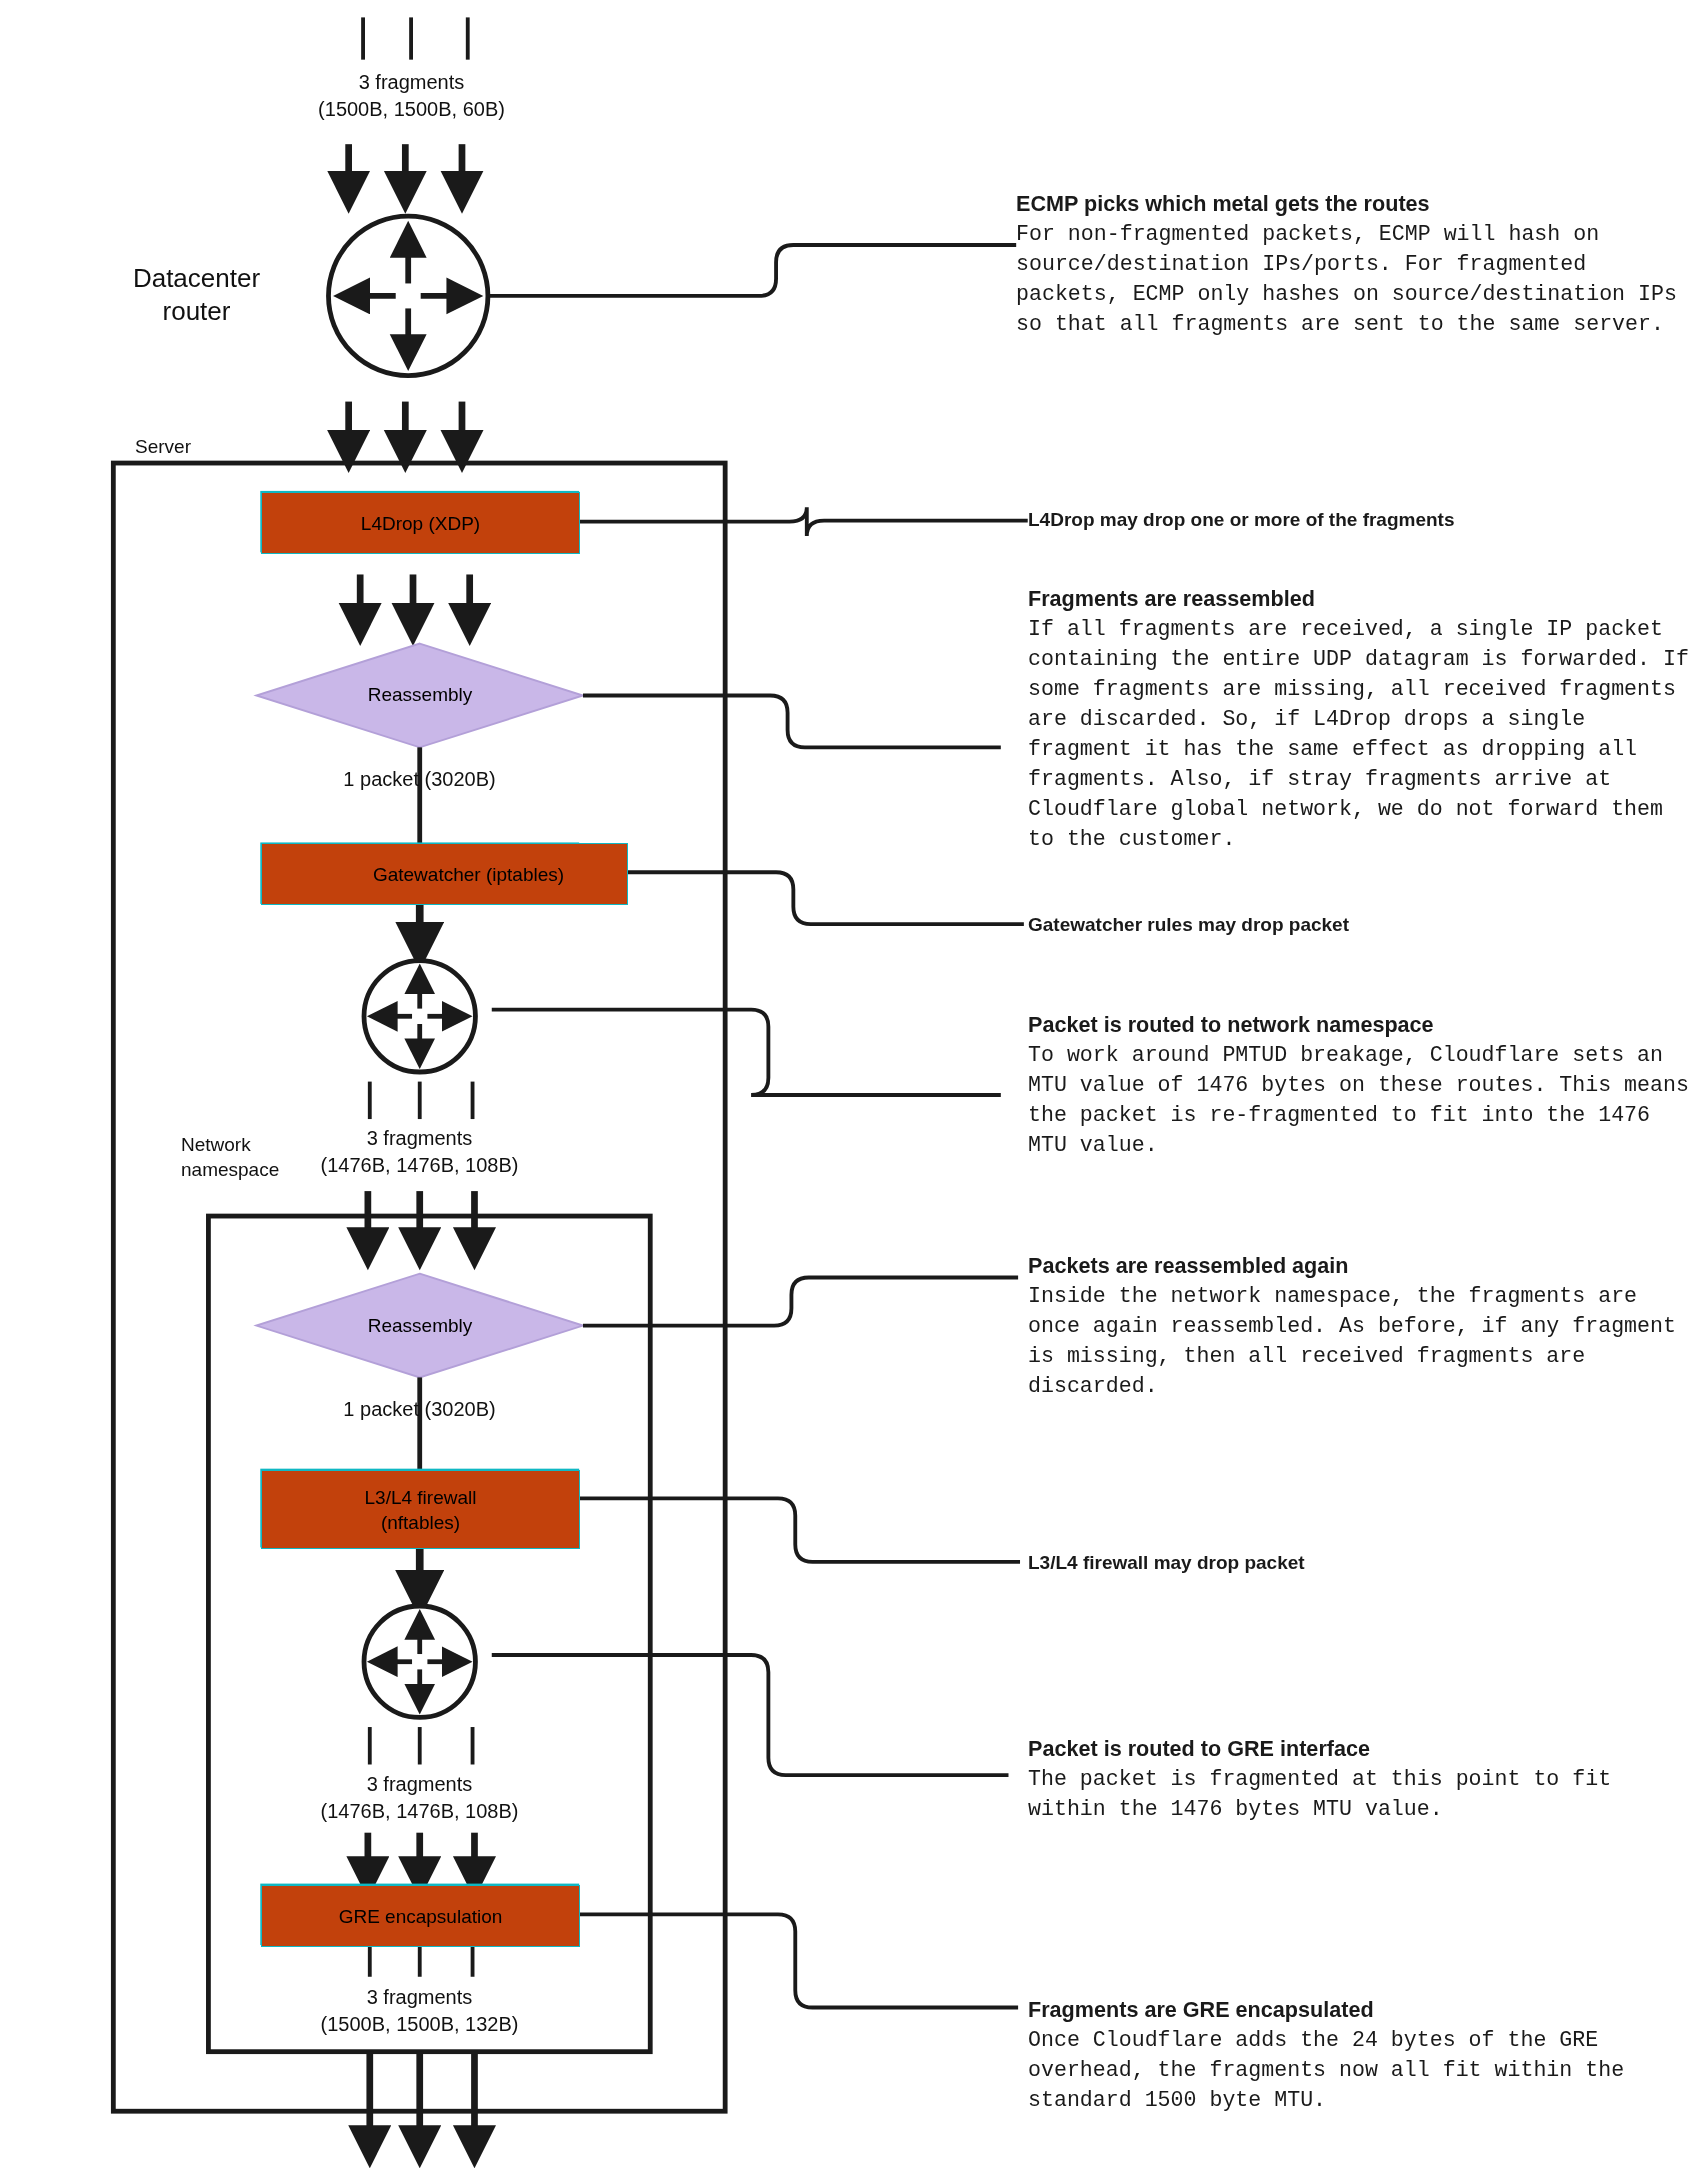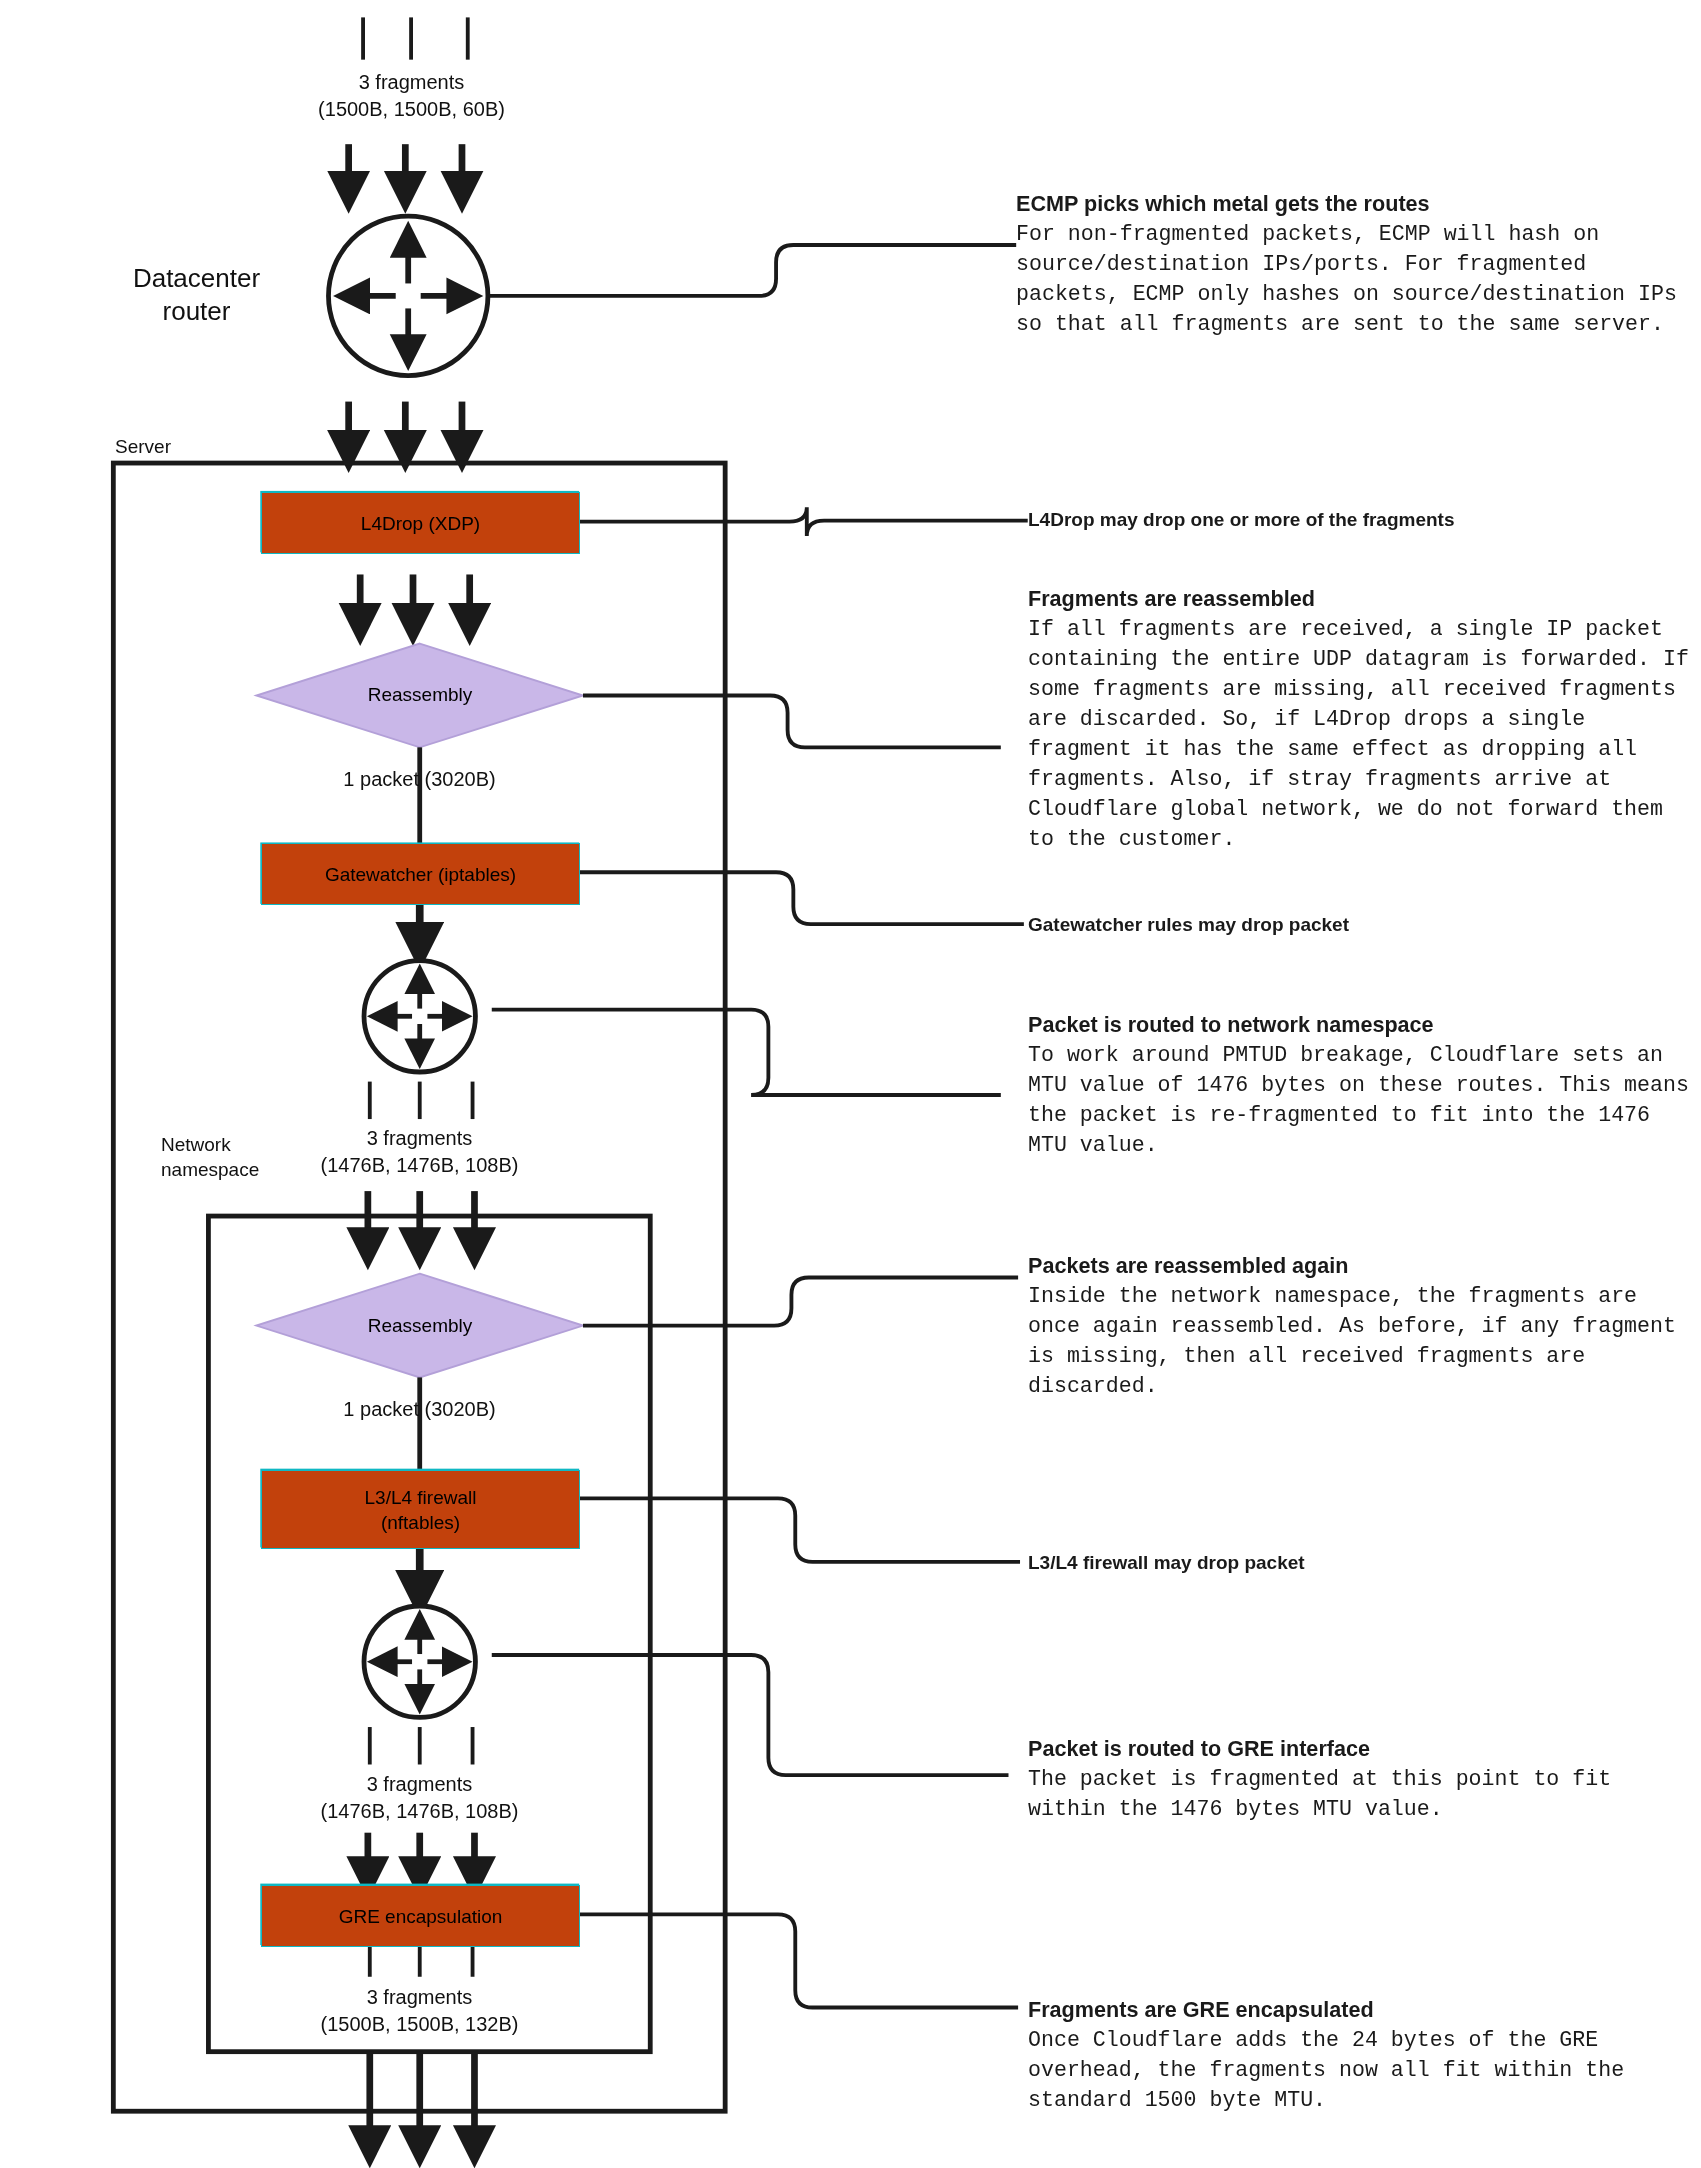--- a/index.html
+++ b/index.html
@@ -63,20 +63,21 @@
     text-align: center;
     white-space: pre-line;
   }
   .container-label {
     position: absolute;
     font-size: 19px;
     line-height: 25px;
     color: #111111;
     text-align: left;
     white-space: pre-line;
+    margin-left: 20px;
   }
   .anno {
     position: absolute;
     font-size: 21.6px;
     line-height: 30px;
     color: #1a1a1a;
   }
   .anno .anno-title {
     font-weight: bold;
     display: block;
@@ -251,21 +252,21 @@
 
   <div class="container-label" style="left:161px; top:1132px; width:163px;">Network
 namespace</div>
 
   <div class="box-node" style="left:261px; top:492px; width:317px; height:60px;">L4Drop (XDP)</div>
 
   <div class="diamond-label" style="left:324px; top:672px; width:192px; height:46px;">Reassembly</div>
 
   <div class="plain-label" style="left:266px; top:766px; width:307px;">1 packet (3020B)</div>
 
-  <div class="box-node" style="left:261px; top:843px; width:317px; height:60px;">Gatewatcher (iptables)</div>
+  <div class="box-node" style="left:261px; top:843px; width:317px; height:60px;padding-left:48px;">Gatewatcher (iptables)</div>
 
   <div class="plain-label" style="left:266px; top:1125px; width:307px;">3 fragments
 (1476B, 1476B, 108B)</div>
 
   <div class="diamond-label" style="left:324px; top:1303px; width:192px; height:46px;">Reassembly</div>
 
   <div class="plain-label" style="left:266px; top:1396px; width:307px;">1 packet (3020B)</div>
 
   <div class="box-node" style="left:261px; top:1470px; width:317px; height:77px;">L3/L4 firewall
 (nftables)</div>

